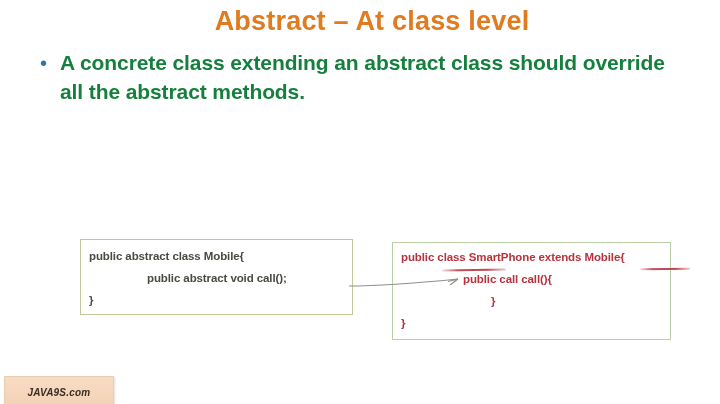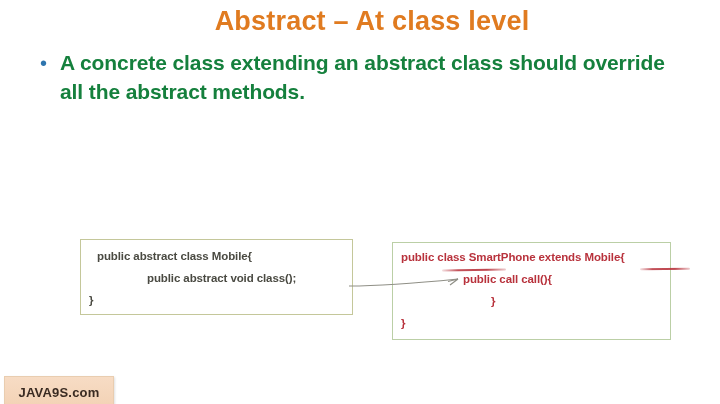--- a/index.html
+++ b/index.html
@@ -87,21 +87,21 @@
     position: absolute;
     white-space: pre;
     font-family: "Liberation Sans", sans-serif;
     font-weight: bold;
     font-size: 11.5px;
     letter-spacing: -0.1px;
   }
   .box-left .code-line { color: #4A4A42; }
   .box-right .code-line { color: #B8323C; }
 
-  .ll1 { left: 16px;  top: 10px; }
+  .ll1 { left: 8px;  top: 10px; }
   .ll2 { left: 66px; top: 32px; }
   .ll3 { left: 8px;  top: 54px; }
 
   .rl1 { left: 8px;  top: 8px; }
   .rl2 { left: 70px; top: 30px; }
   .rl3 { left: 98px; top: 52px; }
   .rl4 { left: 8px;  top: 74px; }
 
   
   .underline {
@@ -132,41 +132,42 @@
     width: 108px;
     height: 30px;
     background: linear-gradient(180deg, #F7DCC4 0%, #F3D2B5 100%);
     border: 1px solid #E9CDB0;
     box-shadow: 1px 1px 2px rgba(0,0,0,0.12);
     display: flex;
     align-items: center;
     justify-content: center;
   }
   .logo-text {
-    font-size: 13px;
+    font-size: 10px;
     font-weight: bold;
     color: #3A2B22;
     letter-spacing: 0.2px;
+    font-style: italic;
   }
 </style>
 </head>
 <body>
 
 <div class="slide">
 
   <div class="title">Abstract – At class level</div>
 
   <div class="bullet-row">
     <span class="bullet-dot">•</span>
     <span class="bullet-text">A concrete class extending an abstract class should override all the abstract methods.</span>
   </div>
 
   <div class="code-box box-left">
     <div class="code-line ll1">public abstract class Mobile{</div>
-    <div class="code-line ll2">public abstract void class();</div>
+    <div class="code-line ll2">public abstract void call();</div>
     <div class="code-line ll3">}</div>
   </div>
 
   <div class="code-box box-right">
     <div class="code-line rl1">public class SmartPhone extends Mobile{</div>
     <div class="code-line rl2">public call call(){</div>
     <div class="code-line rl3">}</div>
     <div class="code-line rl4">}</div>
   </div>
 

